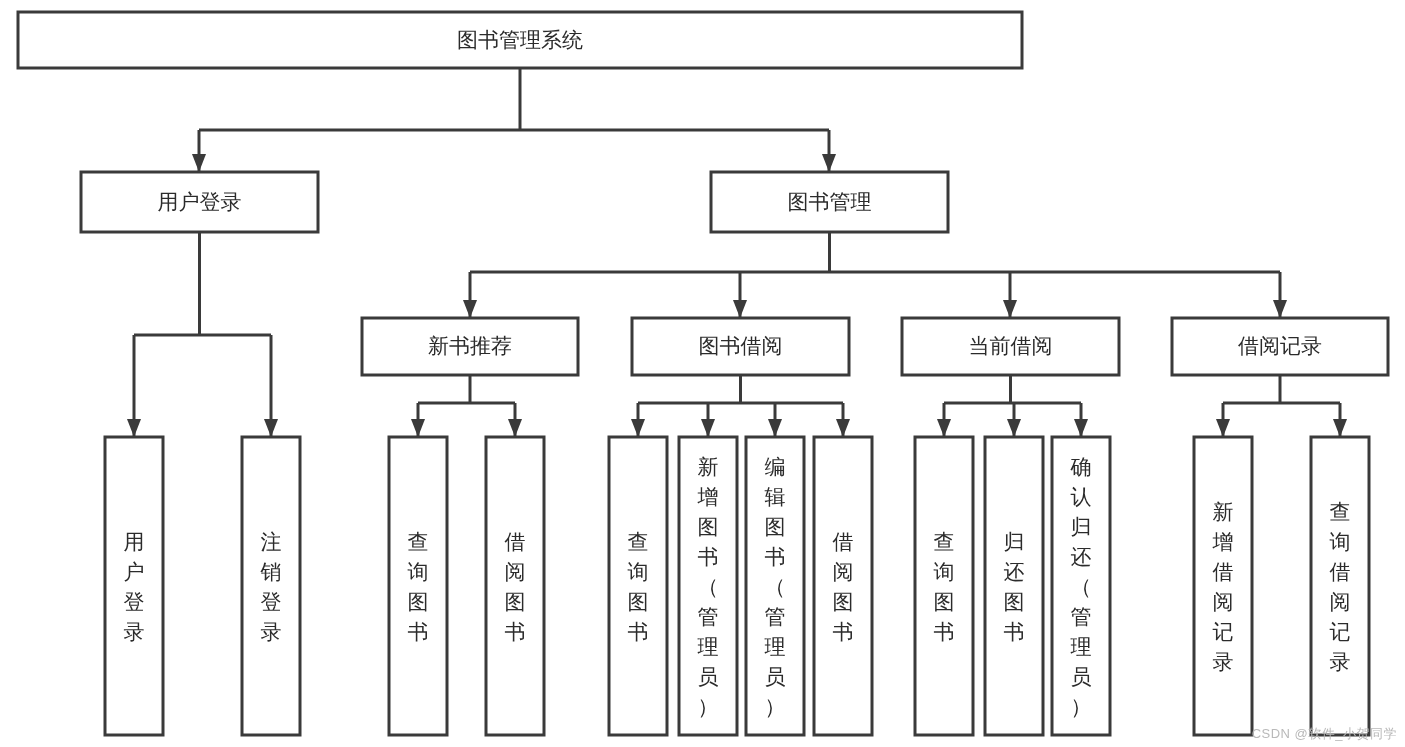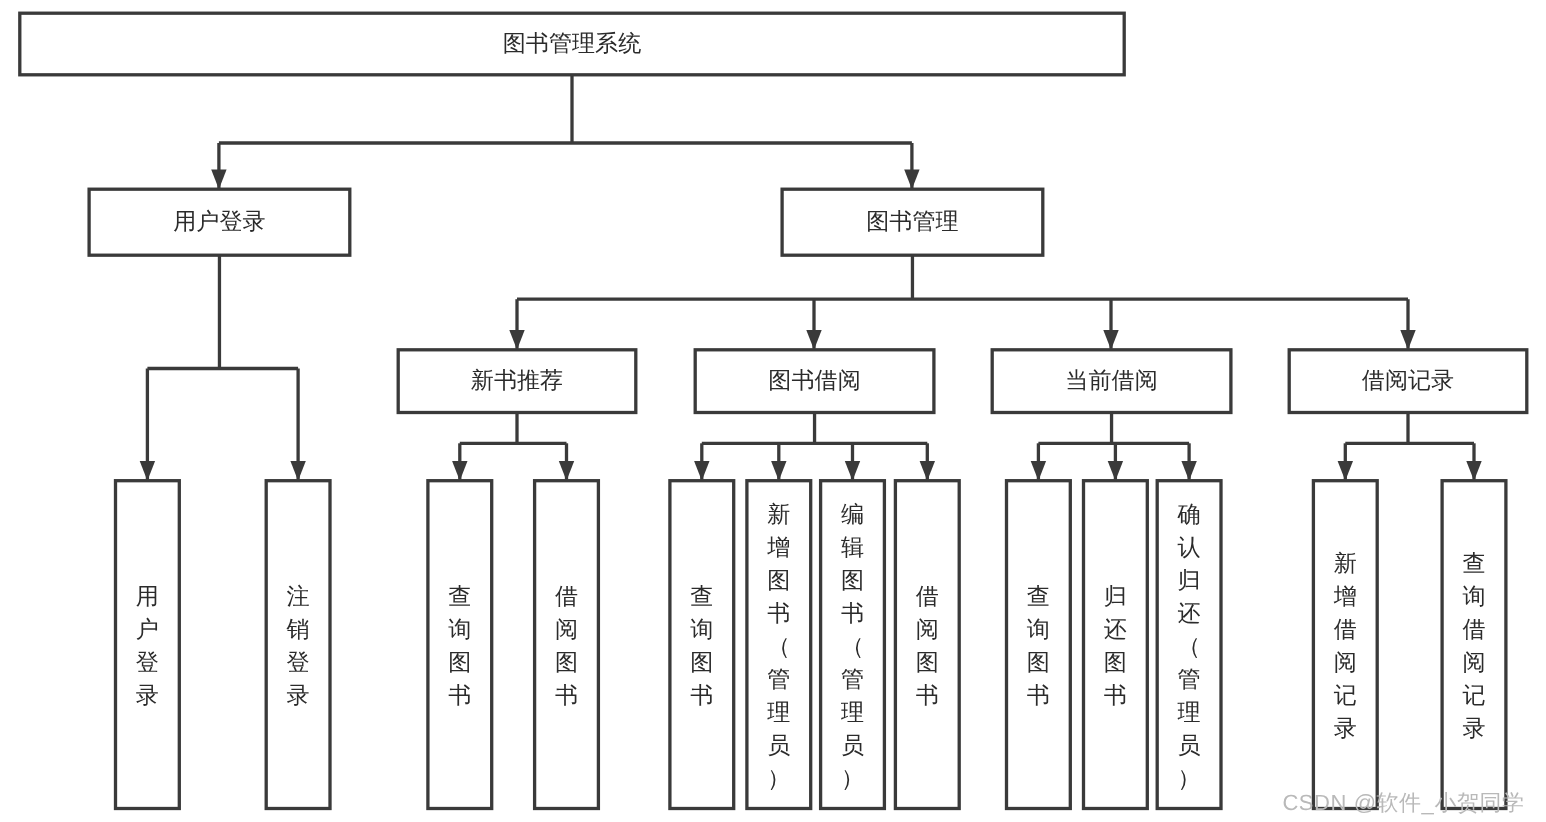--- a/index.html
+++ b/index.html
@@ -48,24 +48,24 @@
     stroke: #3a3a3a;
     stroke-width: 3;
     fill: none;
   }
   .arrow-head {
     fill: #3a3a3a;
     stroke: none;
   }
   .watermark {
     position: absolute;
-    right: 19px;
+    right: 8px;
     bottom: 4px;
     color: #b9b9b9;
-    font-size: 20px;
+    font-size: 13px;
     font-family: "Liberation Sans", "DejaVu Sans", sans-serif;
     letter-spacing: 0.5px;
     white-space: nowrap;
     user-select: none;
   }
 </style>
 </head>
 <body>
 
 <div id="diagram-root">

